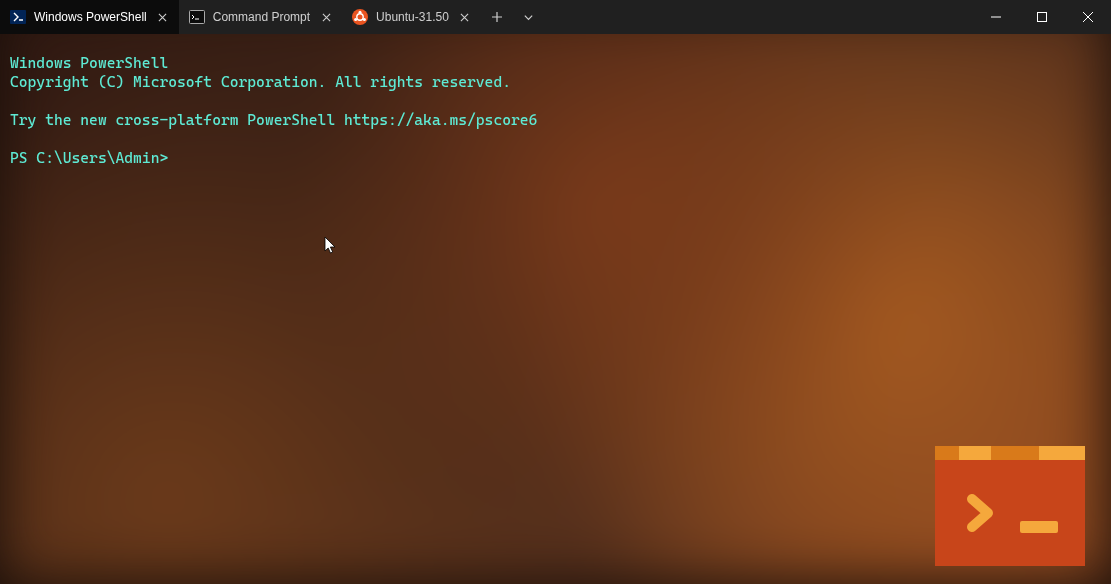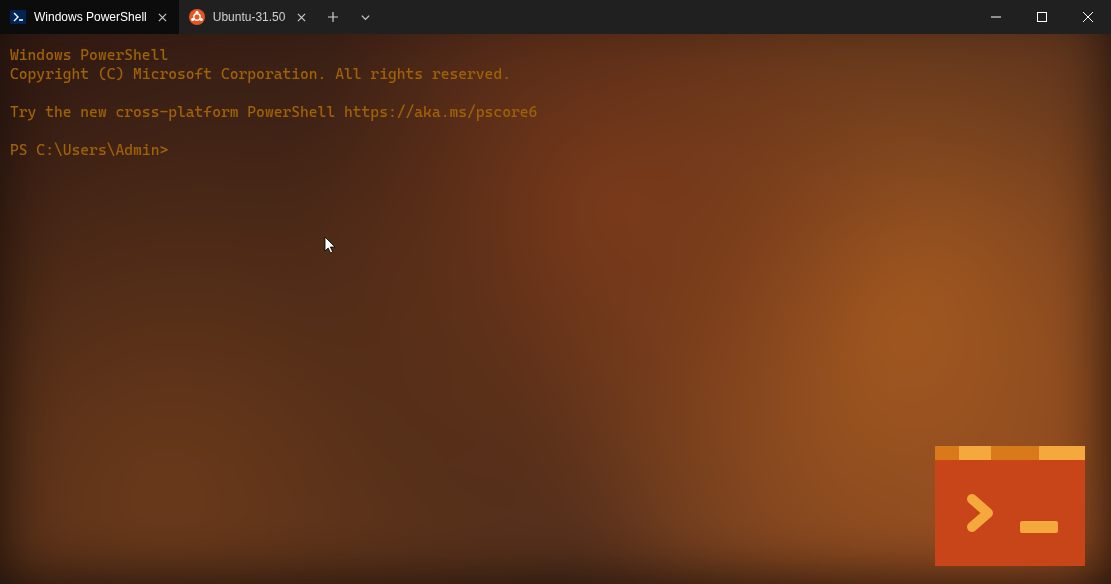--- a/index.html
+++ b/index.html
@@ -63,25 +63,25 @@
 .winbtn {
   width: 46px;
   display: flex; align-items: center; justify-content: center;
   color: #ffffff; cursor: pointer;
 }
 .winbtn svg { width: 10px; height: 10px; }
 
 .terminal {
   position: relative;
   z-index: 1;
-  padding: 12px 10px;
+  padding: 20px 10px;
   font-family: Consolas, "Cascadia Mono", monospace;
   font-size: 15px;
   line-height: 19px;
-  color: #a16207;
+  color: #5eead4;
   white-space: pre;
 }
 .cursor-ptr {
   position: absolute;
   left: 324px; top: 236px;
   z-index: 3;
   pointer-events: none;
 }
 .logo {
   position: absolute;
@@ -120,20 +120,34 @@
           </svg>
       </span>
       <span class="label">Windows PowerShell</span>
       <span class="close">
         <svg viewBox="0 0 10 10">
             <path d="M1 1l8 8M9 1l-8 8" stroke="currentColor" stroke-width="1.2"></path>
           </svg>
       </span>
     </div>
 
+    <div class="tab">
+      <span class="icon">
+        <svg class="cmd-icon" viewBox="0 0 16 16">
+            <rect x="0.5" y="1.5" width="15" height="13" rx="1"></rect>
+            <path d="M3 6l2 2-2 2M6 10h4" stroke="#fff" stroke-width="1" fill="none"></path>
+          </svg>
+      </span>
+      <span class="label">Command Prompt</span>
+      <span class="close">
+        <svg viewBox="0 0 10 10">
+            <path d="M1 1l8 8M9 1l-8 8" stroke="currentColor" stroke-width="1.2"></path>
+          </svg>
+      </span>
+    </div>
 
     <div class="tab">
       <span class="icon">
         <svg class="ubu-icon" viewBox="0 0 16 16">
             <circle class="bg" cx="8" cy="8" r="8"></circle>
             <circle class="dot" cx="8" cy="3.2" r="1.5"></circle>
             <circle class="dot" cx="3.6" cy="10.5" r="1.5"></circle>
             <circle class="dot" cx="12.4" cy="10.5" r="1.5"></circle>
             <circle cx="8" cy="8" r="3.2" fill="none" stroke="#fff" stroke-width="1.4"></circle>
           </svg>

